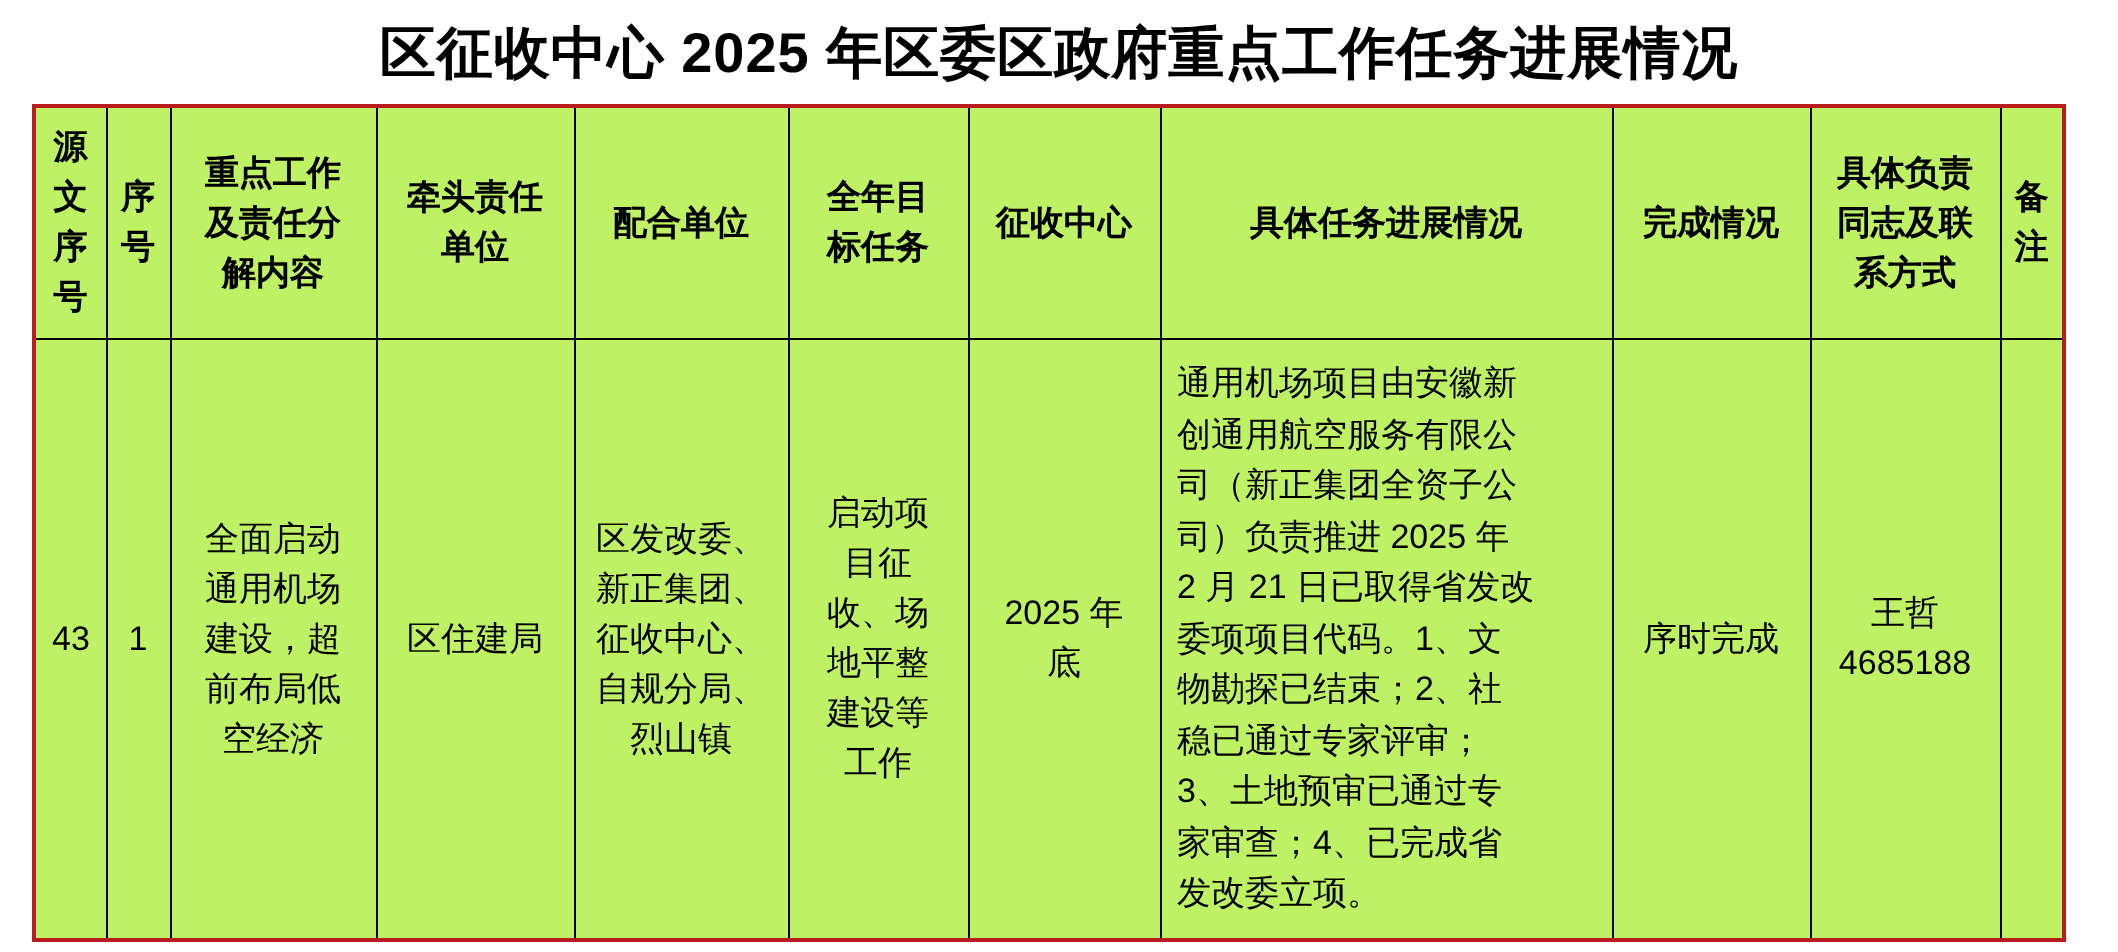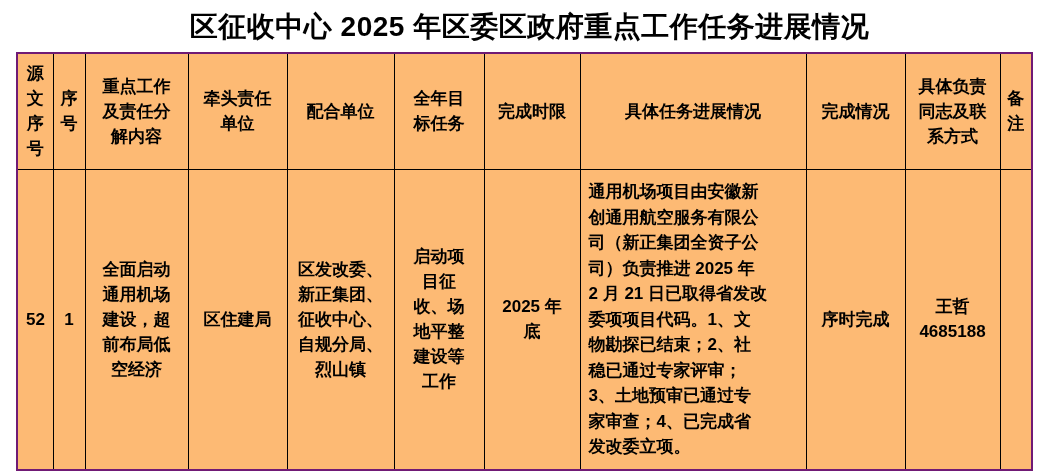--- a/index.html
+++ b/index.html
@@ -23,30 +23,30 @@
     letter-spacing: 0.5px;
     white-space: nowrap;
   }
   table.doc-table {
     position: absolute;
     left: 16px;
     top: 52px;
     width: 993px;
     border-collapse: collapse;
     table-layout: fixed;
-    border: 2px solid #701a75;
-    background: #fdba74;
+    border: 2px solid #b91c1c;
+    background: #bef264;
   }
   .doc-table th, .doc-table td {
     border: 1px solid #000000;
     vertical-align: middle;
     text-align: center;
     font-size: 17px;
     line-height: 25px;
-    font-weight: bold;
+    font-weight: normal;
     overflow: hidden;
   }
   .doc-table thead th { font-weight: bold; height: 116px; }
   .doc-table tbody td { height: 301px; }
 
   
   .c1  { padding: 0 8px;  }
   .c2  { padding: 0 7px;  }
   .c3  { padding: 0 15px; }
   .c4  { padding: 16px 13px; }
@@ -87,30 +87,30 @@
     <col style="width:32px">
   </colgroup>
   <thead>
     <tr>
       <th class="c1">源文序号</th>
       <th class="c2">序号</th>
       <th class="c3">重点工作及责任分解内容</th>
       <th class="c4">牵头责任单位</th>
       <th class="c5">配合单位</th>
       <th class="c6">全年目标任务</th>
-      <th class="c7">完成时限</th>
+      <th class="c7">征收中心</th>
       <th class="c8">具体任务进展情况</th>
       <th class="c9">完成情况</th>
       <th class="c10">具体负责同志及联系方式</th>
       <th class="c11">备注</th>
     </tr>
   </thead>
   <tbody>
     <tr>
-      <td class="c1">52</td>
+      <td class="c1">43</td>
       <td class="c2">1</td>
       <td class="c3">全面启动通用机场建设，超前布局低空经济</td>
       <td class="c4">区住建局</td>
       <td class="c5">区发改委、新正集团、征收中心、自规分局、烈山镇</td>
       <td class="c6">启动项目征收、场地平整建设等工作</td>
       <td class="c7">2025 年底</td>
       <td class="c8">通用机场项目由安徽新创通用航空服务有限公司（新正集团全资子公司）负责推进 2025 年 2 月 21 日已取得省发改委项项目代码。1、文物勘探已结束；2、社稳已通过专家评审；3、土地预审已通过专家审查；4、已完成省发改委立项。</td>
       <td class="c9">序时完成</td>
       <td class="c10">
         <span class="stack-line">王哲</span>

